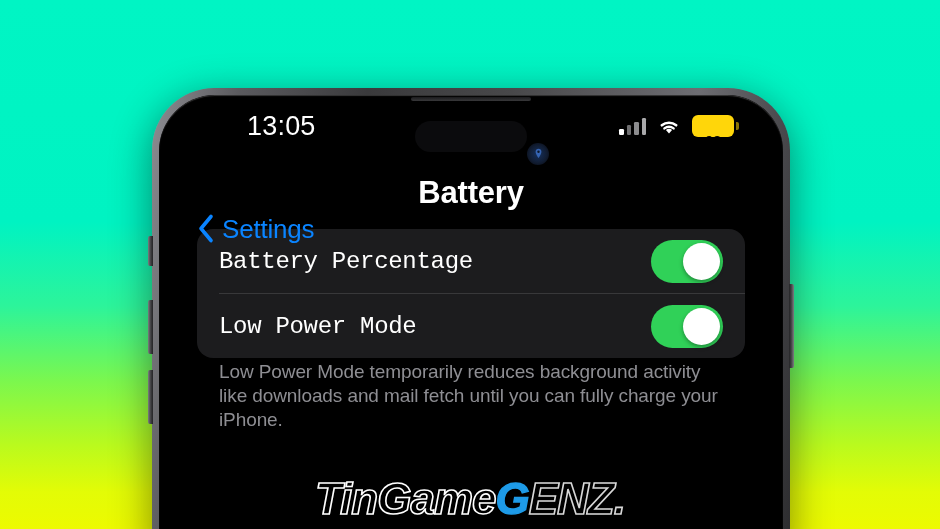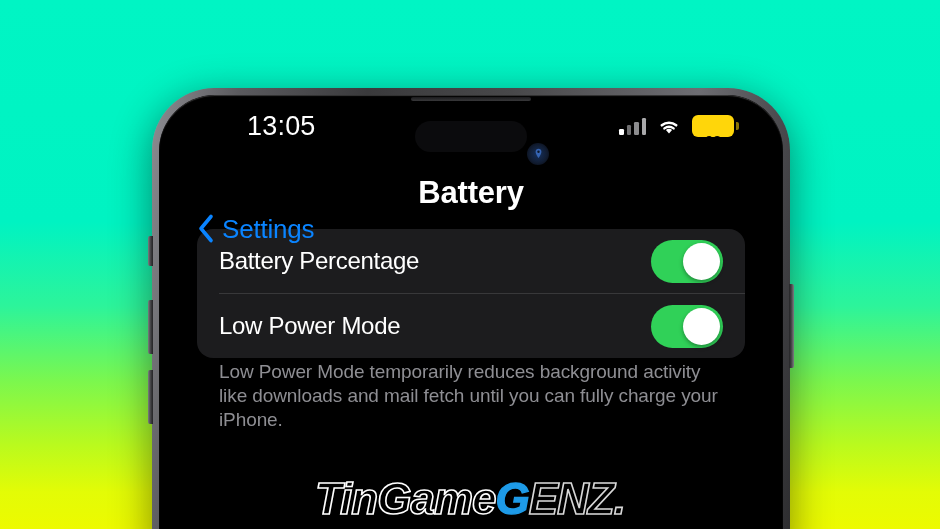--- a/index.html
+++ b/index.html
@@ -131,20 +131,21 @@
 
   
   #content {
     position:absolute; top:134px; left:0; right:0; bottom:0;
     padding:0 38px; z-index:10;
   }
   .settings-card {
     background:#1C1C1E;
     border-radius:16px;
     overflow:hidden;
+    font-family:Liberation Mono, monospace;
   }
   .settings-row {
     display:flex; align-items:center; justify-content:space-between;
     height:64px; padding:0 22px;
     cursor:pointer;
   }
   .settings-row .row-label {
     font-size:24px; color:#fff; letter-spacing:-.3px;
   }
   .row-separator {

